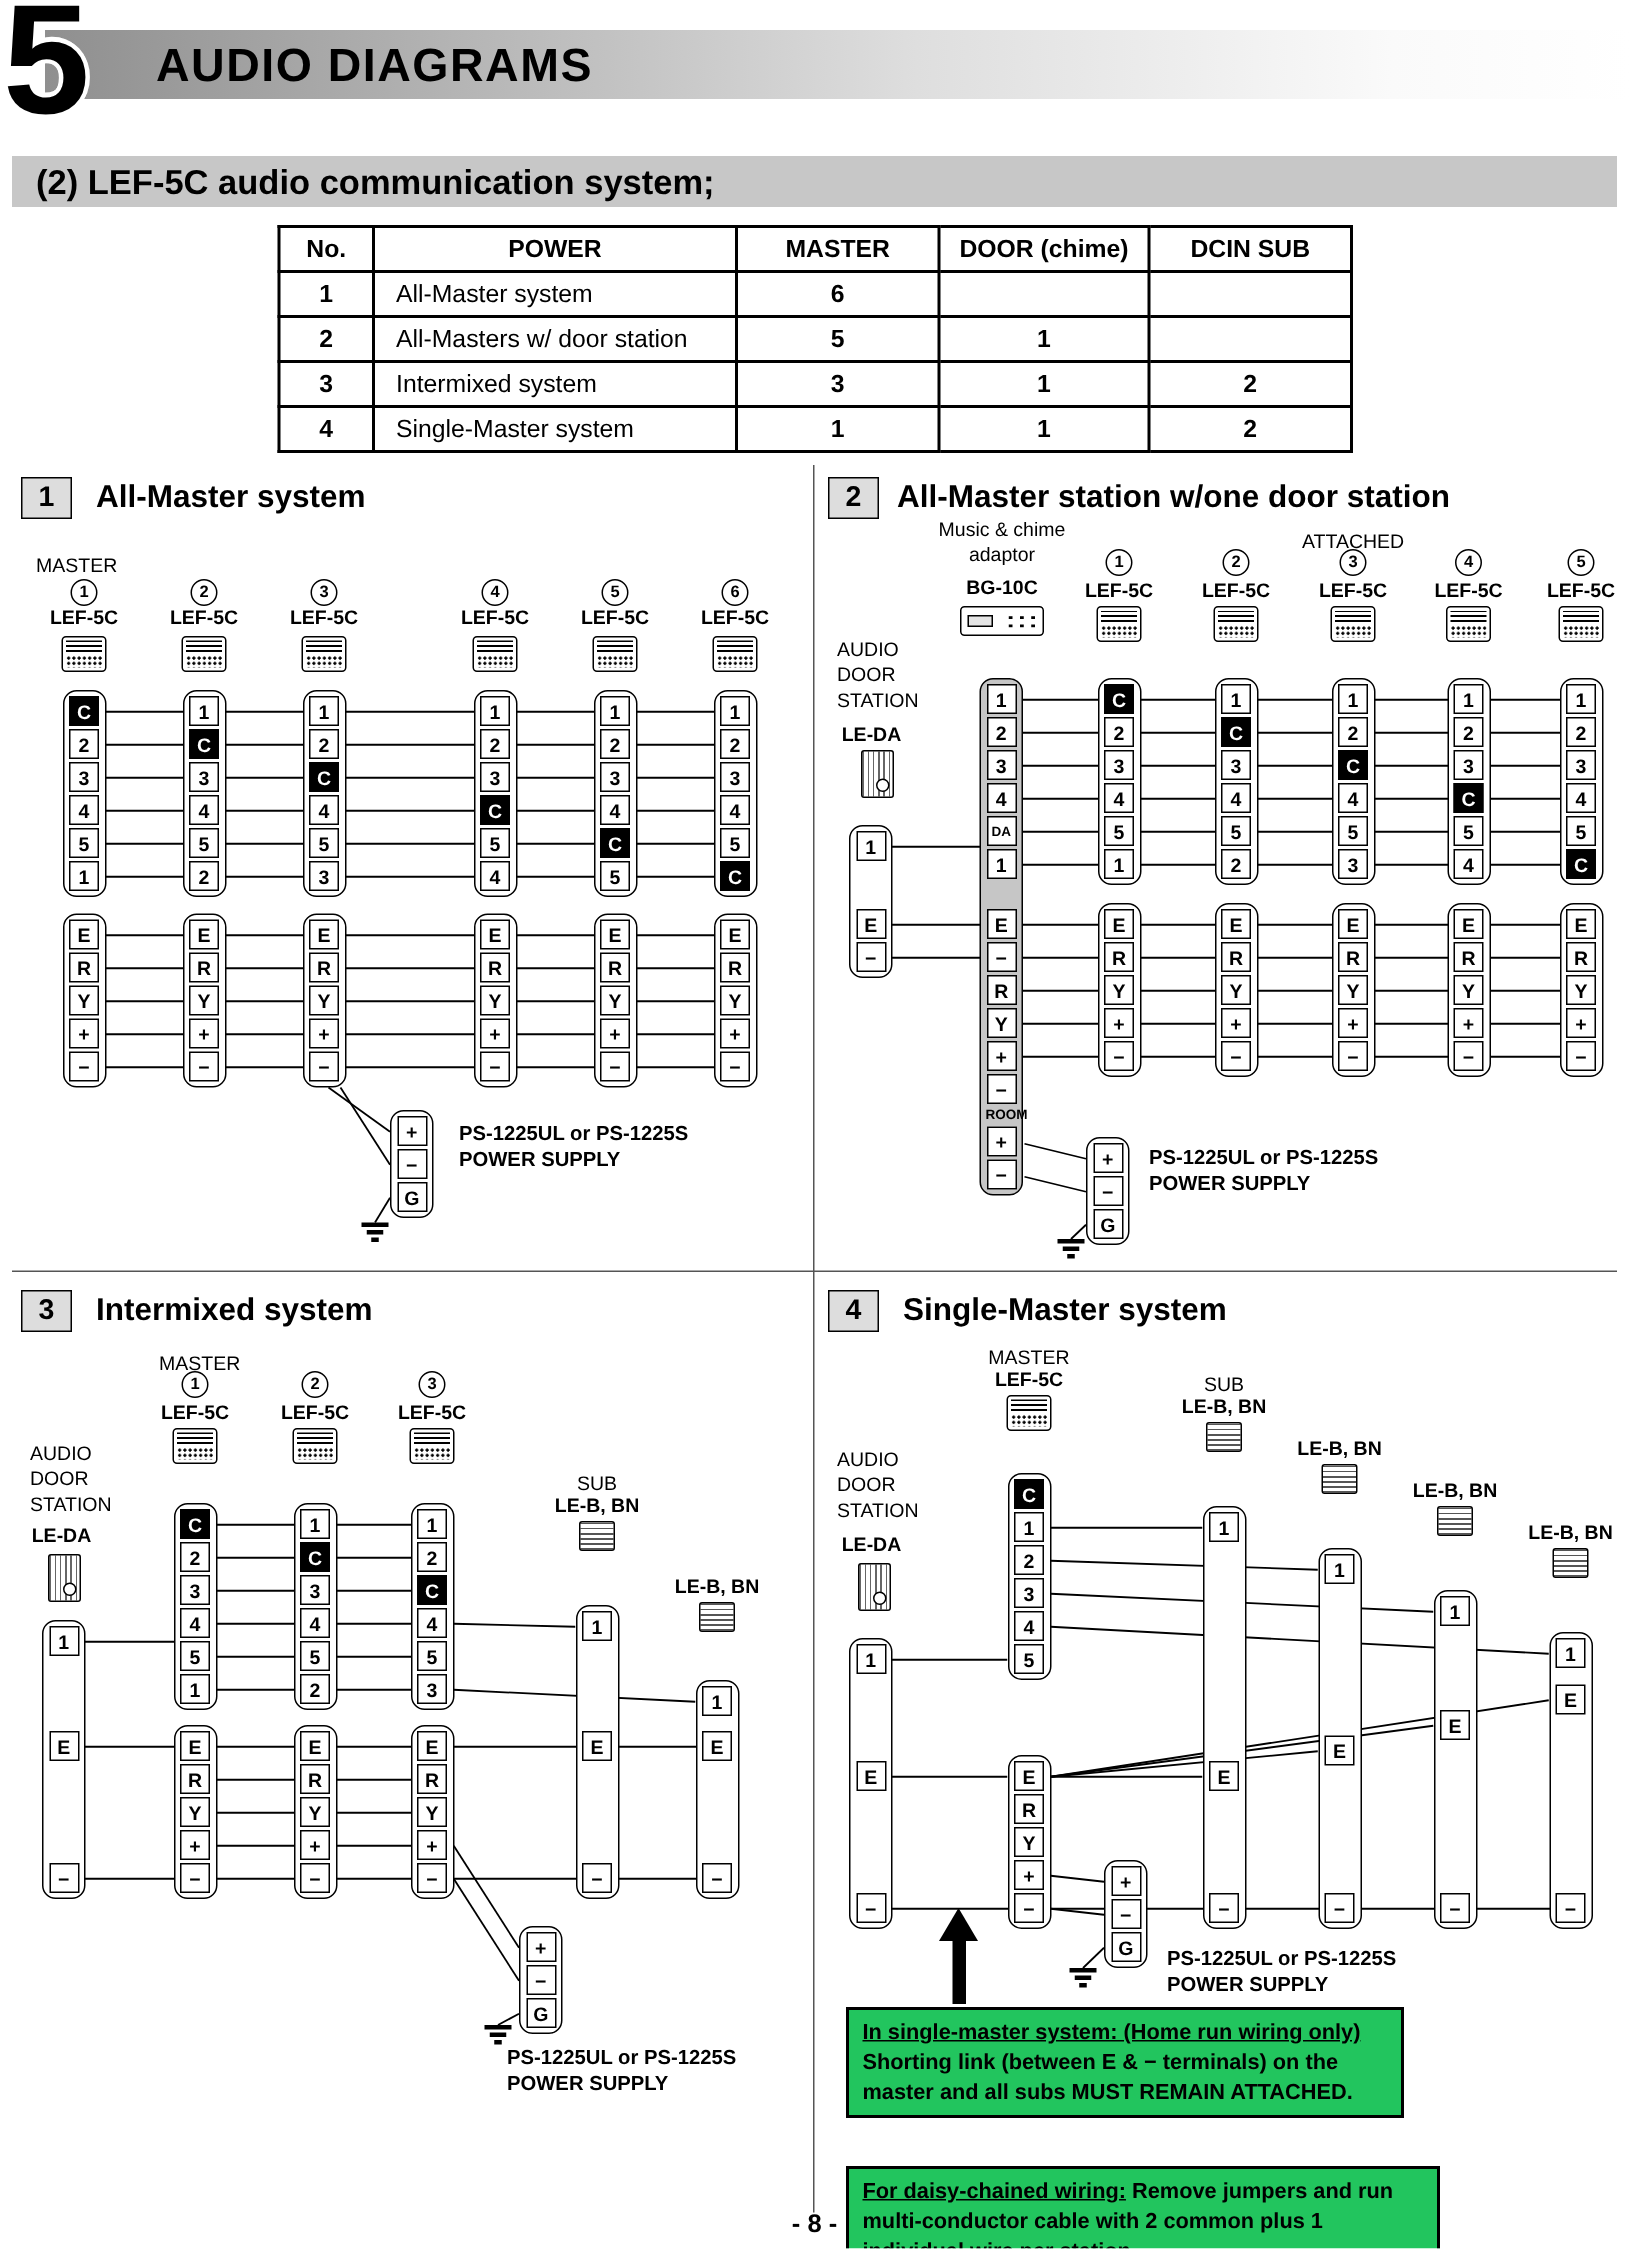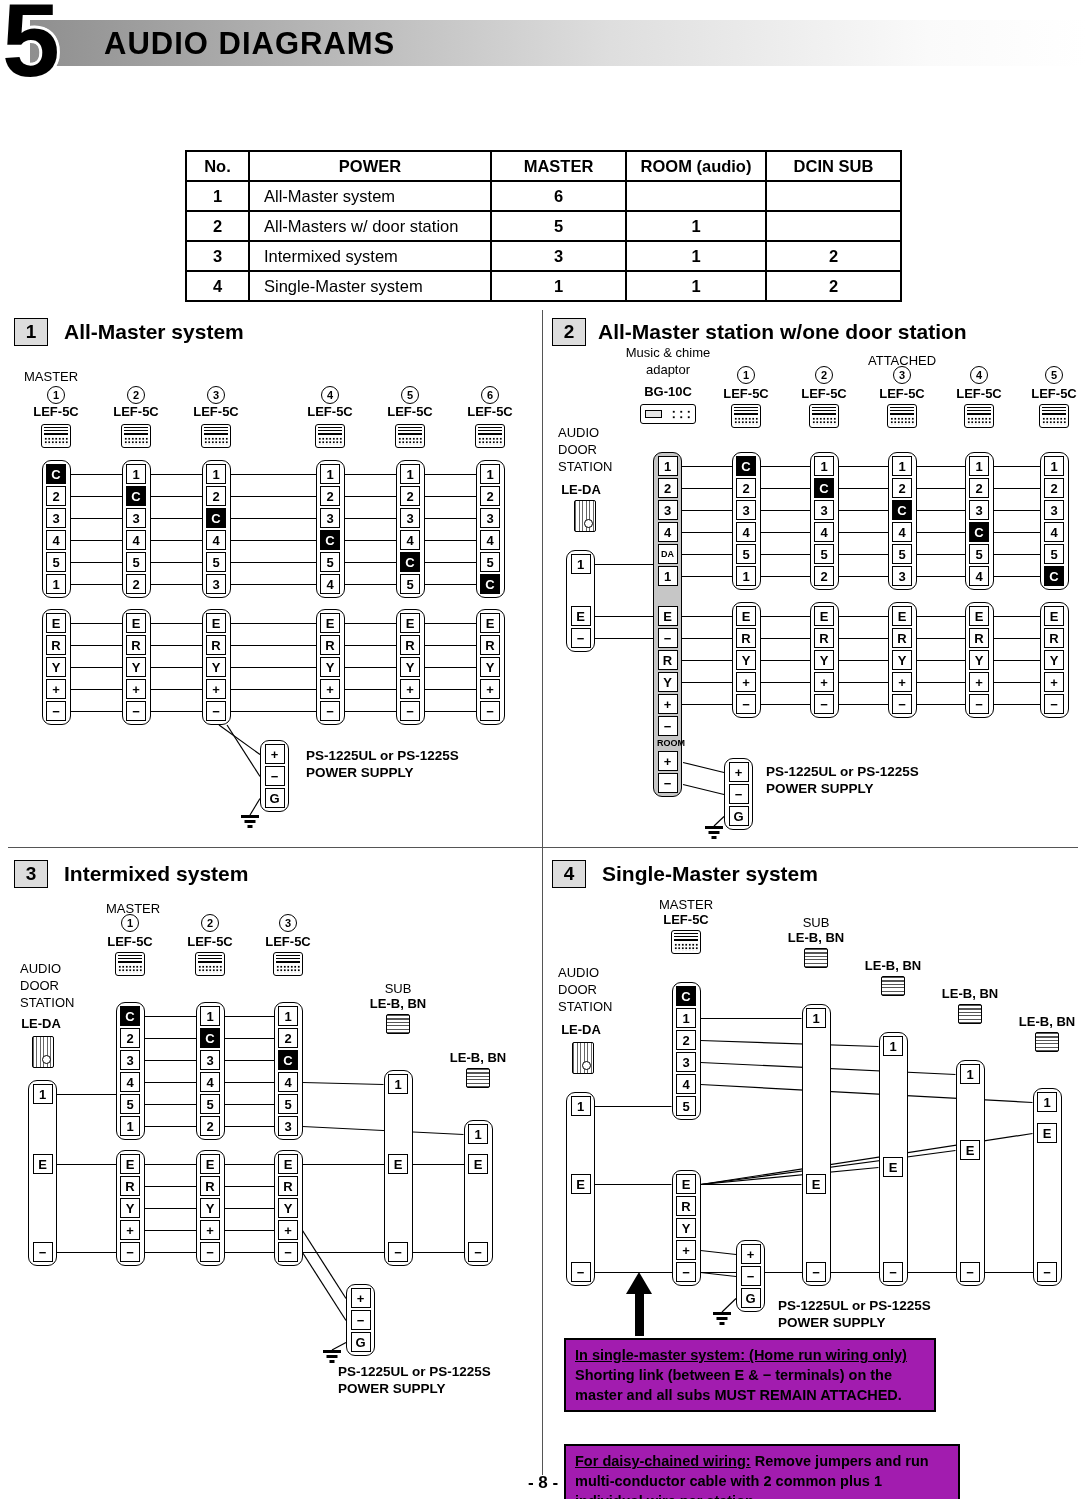--- a/index.html
+++ b/index.html
@@ -73,52 +73,53 @@
   .ground{position:absolute;width:20px;height:16px;z-index:2}
   .ground i{position:absolute;left:50%;transform:translateX(-50%);background:#000;height:2.5px;display:block}
   .ground i:nth-child(1){top:0;width:18px}
   .ground i:nth-child(2){top:5px;width:11px}
   .ground i:nth-child(3){top:10px;width:5px}
 
   .up-arrow{position:absolute;width:26px;z-index:2}
   .up-arrow .head{width:0;height:0;border-left:13px solid transparent;border-right:13px solid transparent;border-bottom:22px solid #000;margin:0 auto}
   .up-arrow .stem{width:9px;height:42px;background:#000;margin:0 auto}
 
-  .note{position:absolute;border:2px solid #000;background:#a21caf;padding:5px 9px;
+  .note{position:absolute;border:2px solid #000;background:#22c55e;padding:5px 9px;
         font-size:14.5px;font-weight:bold;line-height:20px;z-index:2}
   .note .u{text-decoration:underline}
 
   .footer{position:absolute;left:0;right:0;bottom:6px;text-align:center;font-size:17px;font-weight:bold}
 </style>
 </head>
 <body>
 
 <div id="page">
 
   <header>
     <div class="chap-band"></div>
     <div class="chap-num">5</div>
     <div class="chap-title">AUDIO DIAGRAMS</div>
   </header>
 
+  <div class="section-bar">(2)  LEF-5C audio communication system;</div>
 
   <table class="summary">
     <colgroup>
       <col style="width:63px">
         <col style="width:242px">
         <col style="width:135px">
         <col style="width:140px">
         <col style="width:135px">
     </colgroup>
     <thead>
         <tr id="sum-head">
           <th>No.</th>
           <th>POWER</th>
           <th>MASTER</th>
-          <th>ROOM (audio)</th>
+          <th>DOOR (chime)</th>
           <th>DCIN SUB</th>
         </tr>
       </thead>
     <tbody id="sum-body">
         <tr>
           <td>1</td>
           <td class="sys">All-Master system</td>
           <td>6</td>
           <td></td>
           <td></td>

